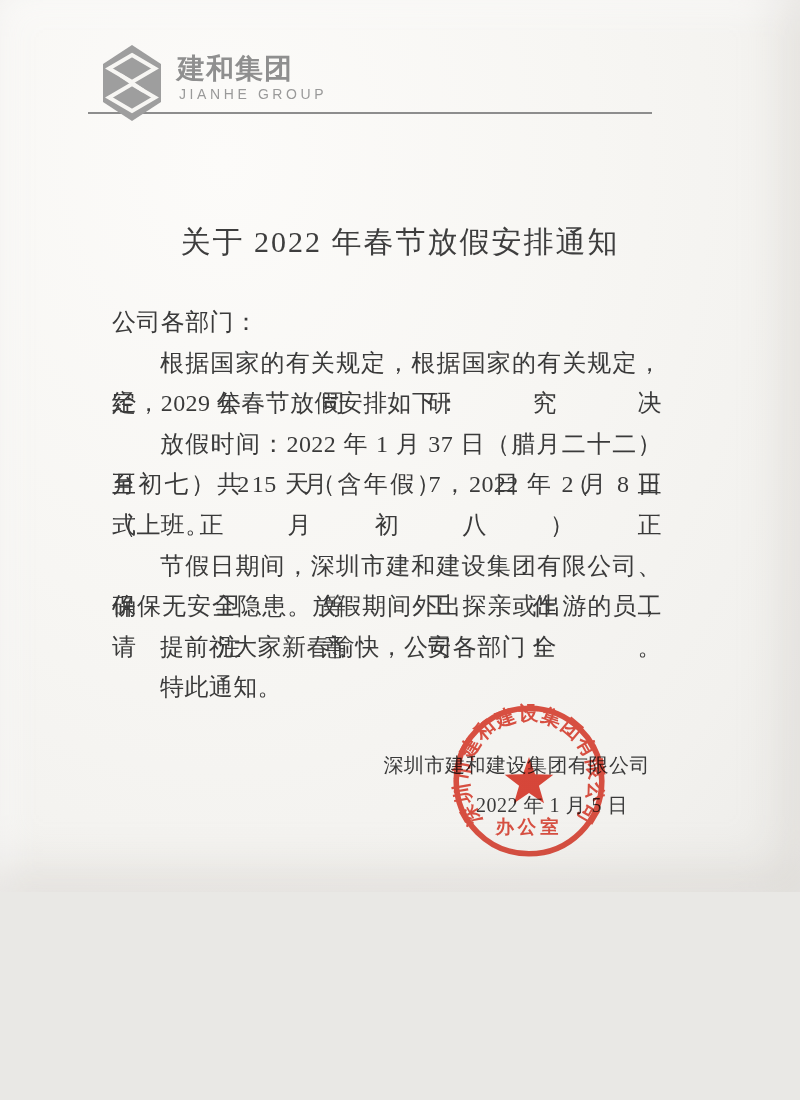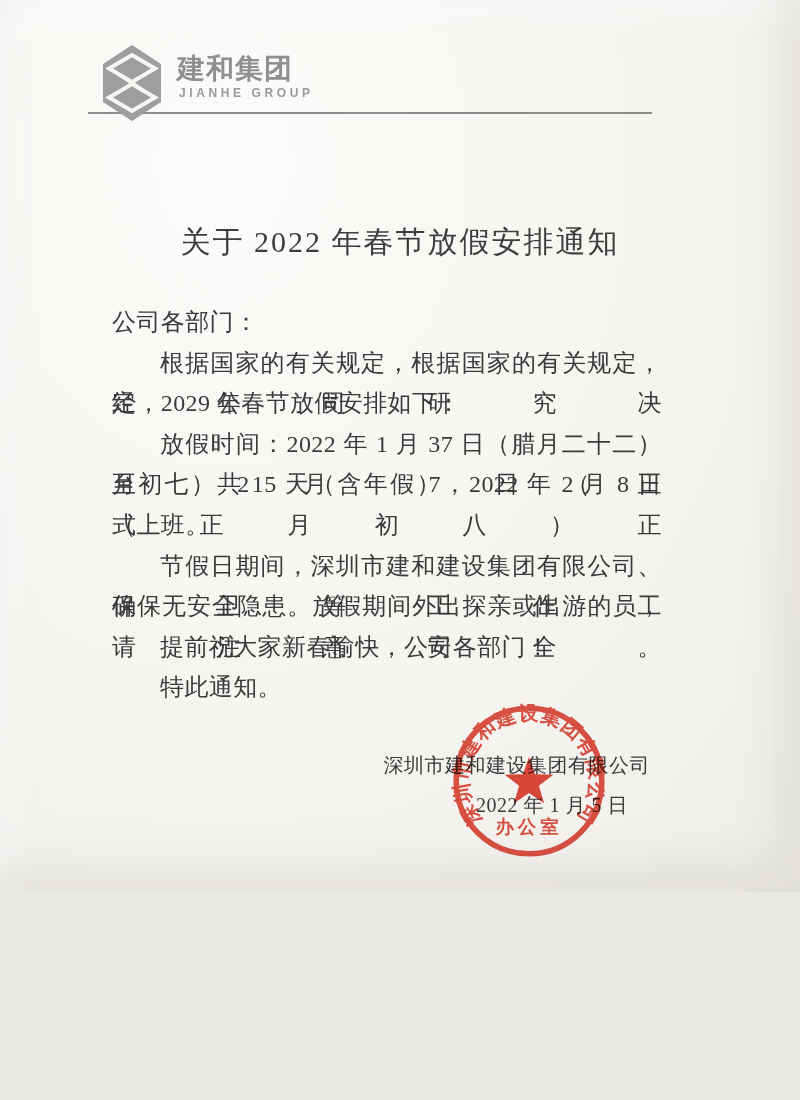--- a/index.html
+++ b/index.html
@@ -29,21 +29,21 @@
   }
   .logo-cn {
     position: absolute; left: 177px; top: 50px;
     font-family: "Liberation Sans", "DejaVu Sans", sans-serif;
     font-size: 28px; font-weight: 700; letter-spacing: 1px;
     color: #8f8f8f;
   }
   .logo-en {
     position: absolute; left: 179px; top: 86px;
     font-family: "Liberation Sans", "DejaVu Sans", sans-serif;
-    font-size: 12px; font-weight: 700; letter-spacing: 3.6px;
+    font-size: 14px; font-weight: 400; letter-spacing: 3.6px;
     color: #9a9a9a;
   }
   .header-rule {
     position: absolute; left: 88px; top: 112px;
     width: 564px; height: 2px;
     background: #8d8d8d; z-index: 1;
   }
 
   
   .doc-title {

